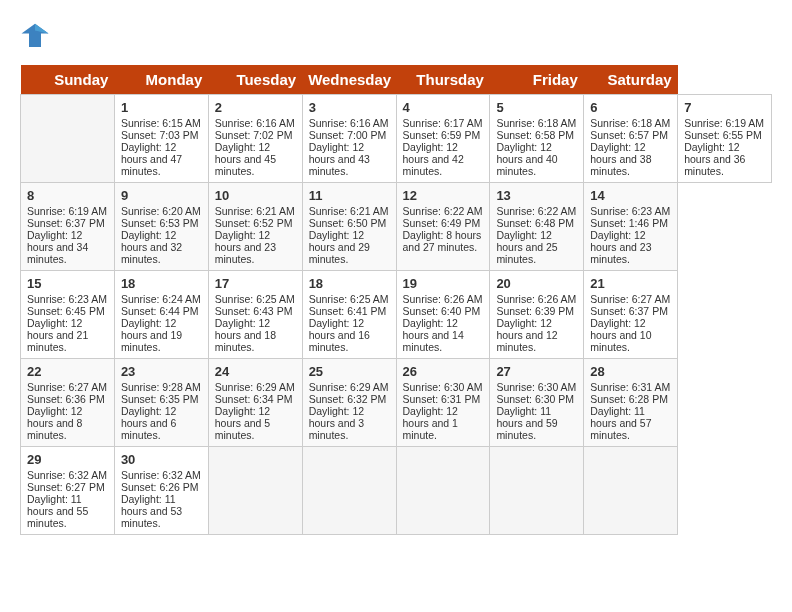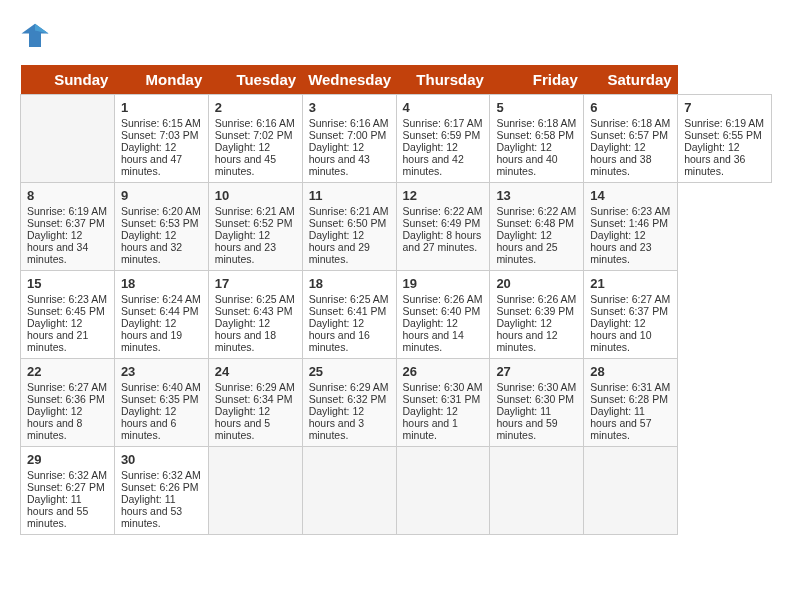--- a/index.html
+++ b/index.html
@@ -140,21 +140,21 @@
         <td><span class="day-num">15</span><span>Sunrise: 6:23 AM</span><br><span>Sunset: 6:45 PM</span><br><span>Daylight: 12 hours and 21 minutes.</span></td>
         <td><span class="day-num">18</span><span>Sunrise: 6:24 AM</span><br><span>Sunset: 6:44 PM</span><br><span>Daylight: 12 hours and 19 minutes.</span></td>
         <td><span class="day-num">17</span><span>Sunrise: 6:25 AM</span><br><span>Sunset: 6:43 PM</span><br><span>Daylight: 12 hours and 18 minutes.</span></td>
         <td><span class="day-num">18</span><span>Sunrise: 6:25 AM</span><br><span>Sunset: 6:41 PM</span><br><span>Daylight: 12 hours and 16 minutes.</span></td>
         <td><span class="day-num">19</span><span>Sunrise: 6:26 AM</span><br><span>Sunset: 6:40 PM</span><br><span>Daylight: 12 hours and 14 minutes.</span></td>
         <td><span class="day-num">20</span><span>Sunrise: 6:26 AM</span><br><span>Sunset: 6:39 PM</span><br><span>Daylight: 12 hours and 12 minutes.</span></td>
         <td><span class="day-num">21</span><span>Sunrise: 6:27 AM</span><br><span>Sunset: 6:37 PM</span><br><span>Daylight: 12 hours and 10 minutes.</span></td>
       </tr>
       <tr>
         <td><span class="day-num">22</span><span>Sunrise: 6:27 AM</span><br><span>Sunset: 6:36 PM</span><br><span>Daylight: 12 hours and 8 minutes.</span></td>
-        <td><span class="day-num">23</span><span>Sunrise: 6:40 AM</span><br><span>Sunset: 6:35 PM</span><br><span>Daylight: 12 hours and 6 minutes.</span></td>
+        <td><span class="day-num">23</span><span>Sunrise: 9:28 AM</span><br><span>Sunset: 6:35 PM</span><br><span>Daylight: 12 hours and 6 minutes.</span></td>
         <td><span class="day-num">24</span><span>Sunrise: 6:29 AM</span><br><span>Sunset: 6:34 PM</span><br><span>Daylight: 12 hours and 5 minutes.</span></td>
         <td><span class="day-num">25</span><span>Sunrise: 6:29 AM</span><br><span>Sunset: 6:32 PM</span><br><span>Daylight: 12 hours and 3 minutes.</span></td>
         <td><span class="day-num">26</span><span>Sunrise: 6:30 AM</span><br><span>Sunset: 6:31 PM</span><br><span>Daylight: 12 hours and 1 minute.</span></td>
         <td><span class="day-num">27</span><span>Sunrise: 6:30 AM</span><br><span>Sunset: 6:30 PM</span><br><span>Daylight: 11 hours and 59 minutes.</span></td>
         <td><span class="day-num">28</span><span>Sunrise: 6:31 AM</span><br><span>Sunset: 6:28 PM</span><br><span>Daylight: 11 hours and 57 minutes.</span></td>
       </tr>
       <tr>
         <td><span class="day-num">29</span><span>Sunrise: 6:32 AM</span><br><span>Sunset: 6:27 PM</span><br><span>Daylight: 11 hours and 55 minutes.</span></td>
         <td><span class="day-num">30</span><span>Sunrise: 6:32 AM</span><br><span>Sunset: 6:26 PM</span><br><span>Daylight: 11 hours and 53 minutes.</span></td>
         <td class="empty"></td>

